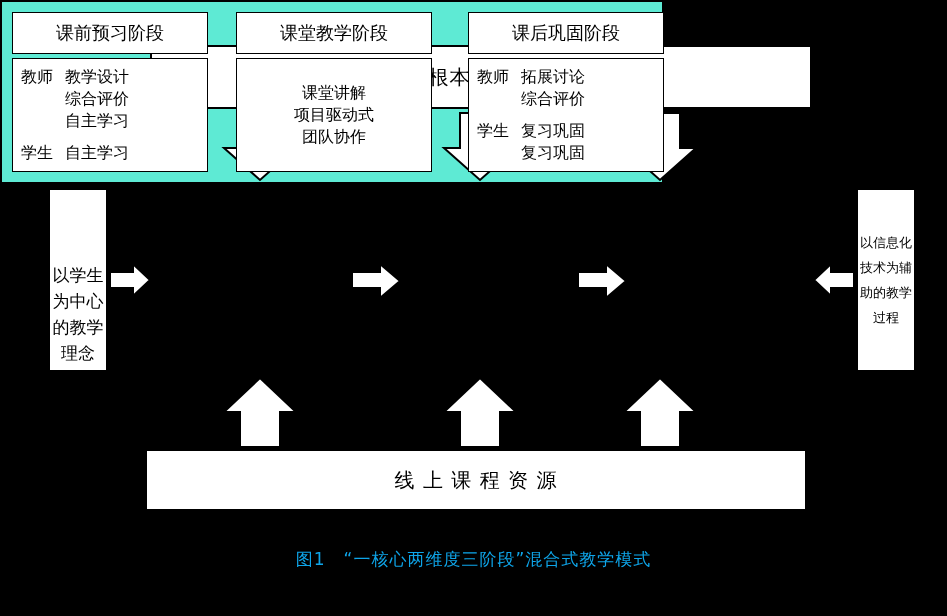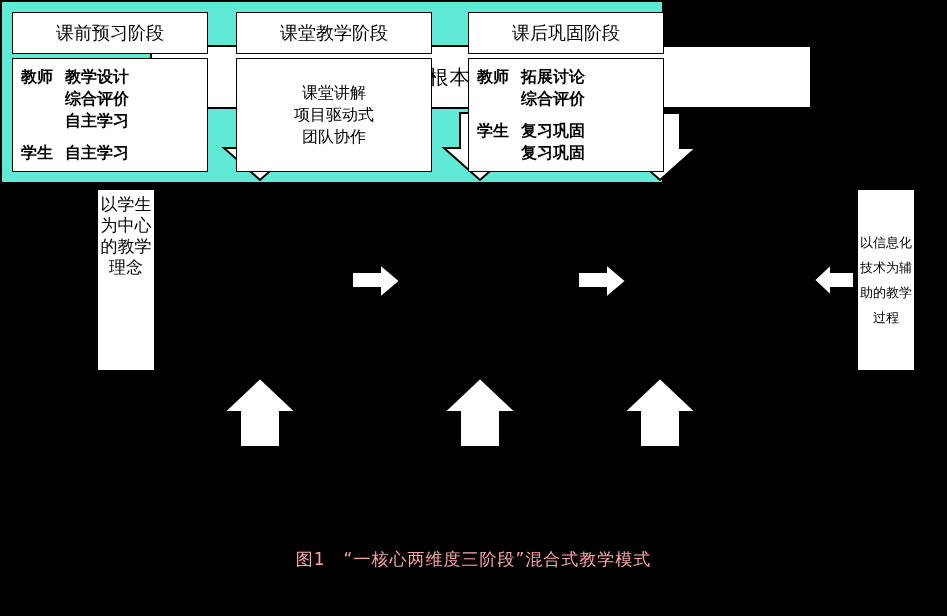--- a/index.html
+++ b/index.html
@@ -49,25 +49,24 @@
     font-size: 20px;
     letter-spacing: 1px;
   }
   
   #left-side {
     left: 48px;
     top: 188px;
     width: 60px;
     height: 184px;
     font-size: 17px;
-    line-height: 21px;
+    line-height: 26px;
     padding: 4px 2px;
-    align-items: flex-start;
-    justify-content: center;
-    margin-left: 48px;
+    align-items: flex-end;
+    justify-content: center;
   }
   
   #right-side {
     left: 856px;
     top: 188px;
     width: 60px;
     height: 184px;
     font-size: 13px;
     line-height: 25px;
     padding: 4px 2px;
@@ -115,21 +114,20 @@
     font-size: 16px;
     line-height: 22px;
     display: flex;
     flex-direction: column;
     justify-content: center;
   }
   .row {
     display: flex;
     align-items: flex-start;
     justify-content: flex-start;
-    font-weight: bold;
   }
   .row-label {
     width: 44px;
     flex: 0 0 44px;
     text-align: left;
   }
   .row-items {
     text-align: center;
   }
   .centered-lines {
@@ -138,21 +136,21 @@
   }
   .gap {
     height: 10px;
   }
   .caption {
     position: absolute;
     left: 0;
     top: 548px;
     width: 947px;
     text-align: center;
-    color: #fca5a5;
+    color: #0ea5e9;
     font-size: 17px;
     letter-spacing: 1px;
   }
   svg.arrows {
     position: absolute;
     left: 0; top: 0;
     width: 947px;
     height: 616px;
     pointer-events: none;
   }
@@ -255,16 +253,19 @@
           <div class="row-items">
             <div>复习巩固</div>
             <div>复习巩固</div>
           </div>
         </div>
       </div>
     </div>
 
   </div>
 
+  <div class="box" id="bottom-banner">
+    <span>线 上 课 程 资 源</span>
+  </div>
 
   <div class="caption">图1　“一核心两维度三阶段”混合式教学模式</div>
 
 </div>
 
 </body></html>

